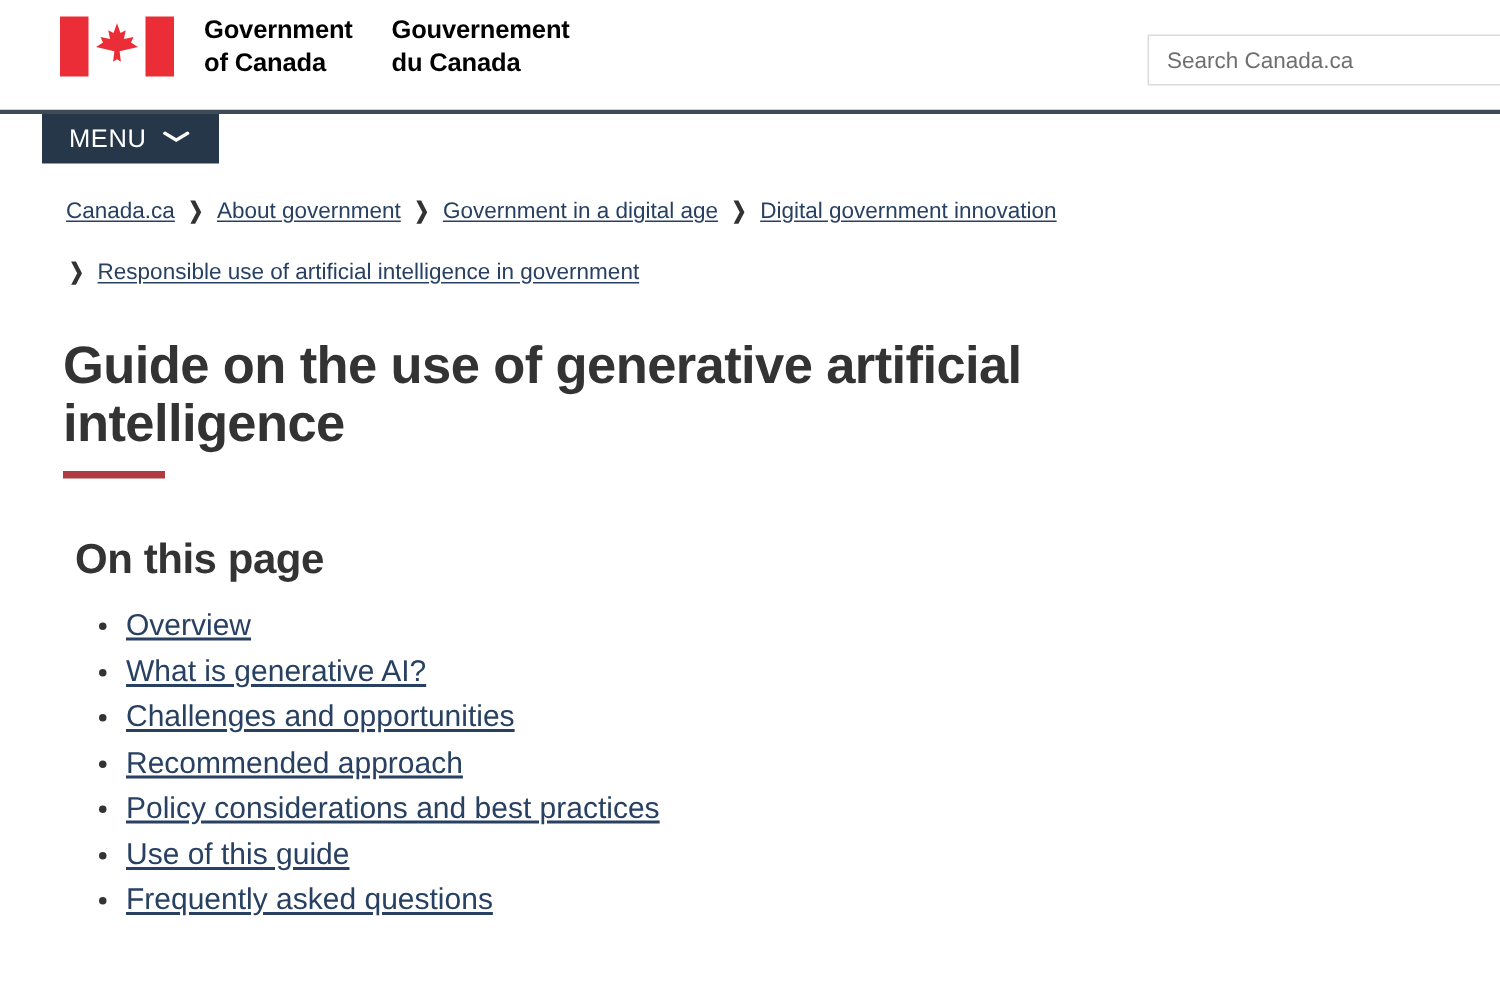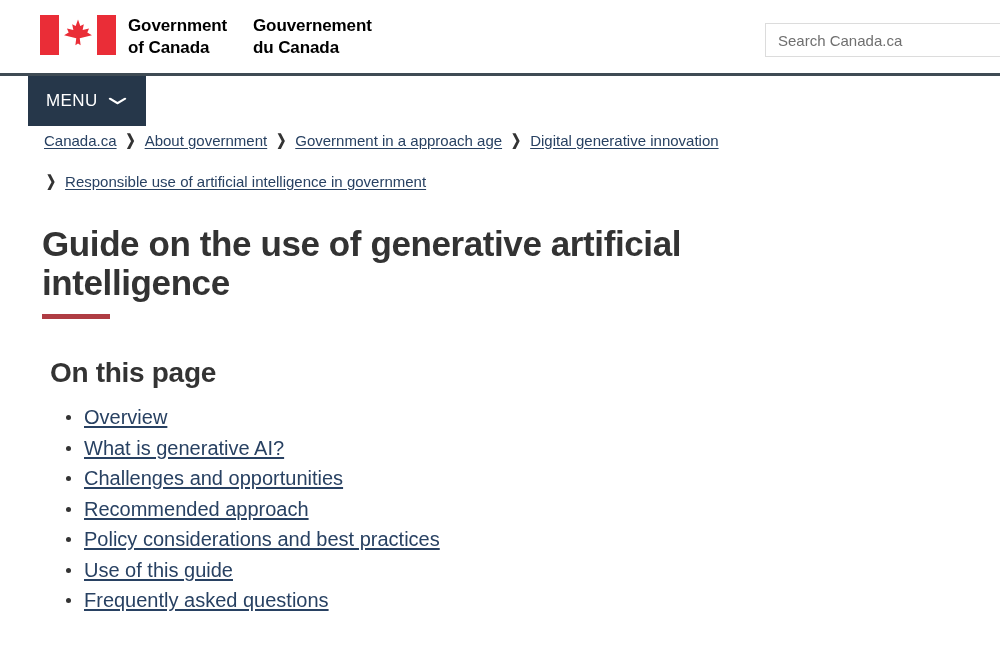--- a/index.html
+++ b/index.html
@@ -18,24 +18,24 @@
   
   .header-band {
     position: relative;
     width: 1000px;
     height: 73px;
     background: #ffffff;
   }
   .fip {
     position: absolute;
     left: 40px;
-    top: 13px;
+    top: 7px;
     display: flex;
-    align-items: flex-start;
-    gap: 0;
+    align-items: center;
+    gap: 8px;
   }
   .flag {
     width: 76px;
     height: 40px;
     position: relative;
     flex: 0 0 auto;
     margin-top: 2px;
   }
   .flag .bar {
     position: absolute;
@@ -103,21 +103,21 @@
     position: relative;
     width: 1000px;
     height: 53px;
     background: #ffffff;
   }
   .menu-button {
     position: absolute;
     left: 28px;
     top: 0;
     width: 118px;
-    height: 50px;
+    height: 33px;
     background: #26374a;
     color: #ffffff;
     border: none;
     display: flex;
     align-items: center;
     padding: 0 18px;
     cursor: pointer;
     font-family: "Liberation Sans", sans-serif;
   }
   .menu-button .mlabel {
@@ -277,23 +277,23 @@
 </div>
 
 <div class="main">
 
   <nav class="breadcrumb">
     <div class="bc-row row1">
       <a class="bc-link">Canada.ca</a>
       <span class="bc-sep">❯</span>
       <a class="bc-link">About government</a>
       <span class="bc-sep">❯</span>
-      <a class="bc-link">Government in a approach age</a>
+      <a class="bc-link">Government in a digital age</a>
       <span class="bc-sep">❯</span>
-      <a class="bc-link">Digital generative innovation</a>
+      <a class="bc-link">Digital government innovation</a>
     </div>
     <div class="bc-row row2">
       <span class="bc-sep" style="margin-left:0;">❯</span>
       <a class="bc-link">Responsible use of artificial intelligence in government</a>
     </div>
   </nav>
 
   <div class="page-title-wrap">
     <h1 class="page-title">Guide on the use of generative artificial intelligence</h1>
     <div class="title-rule"></div>

